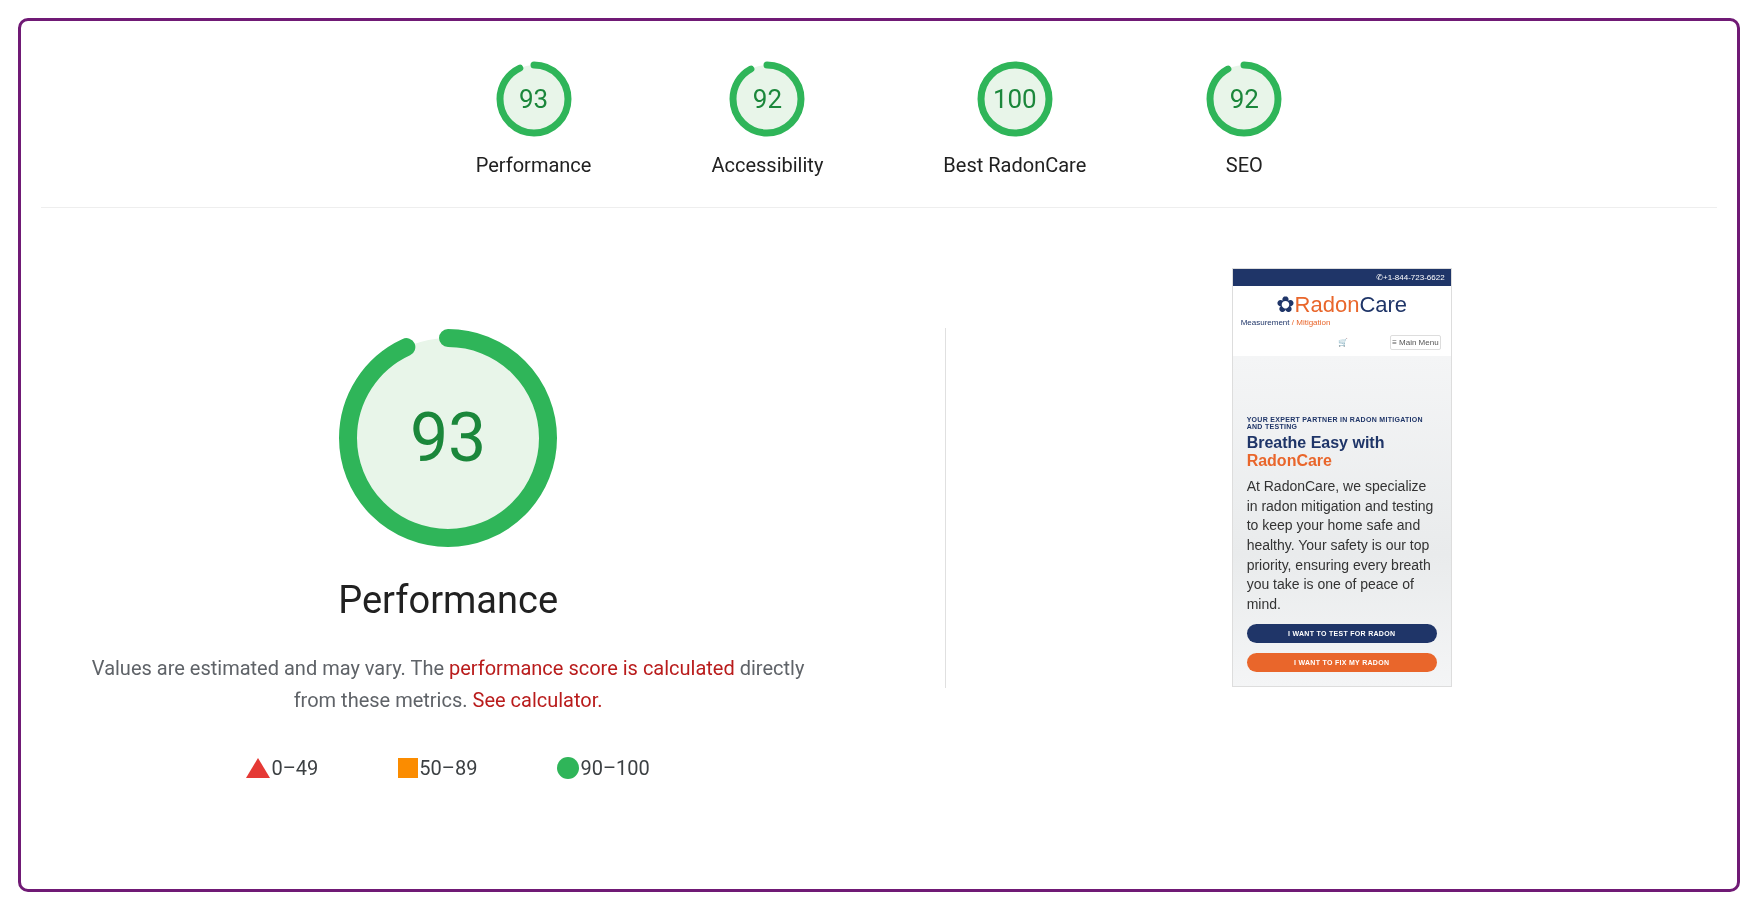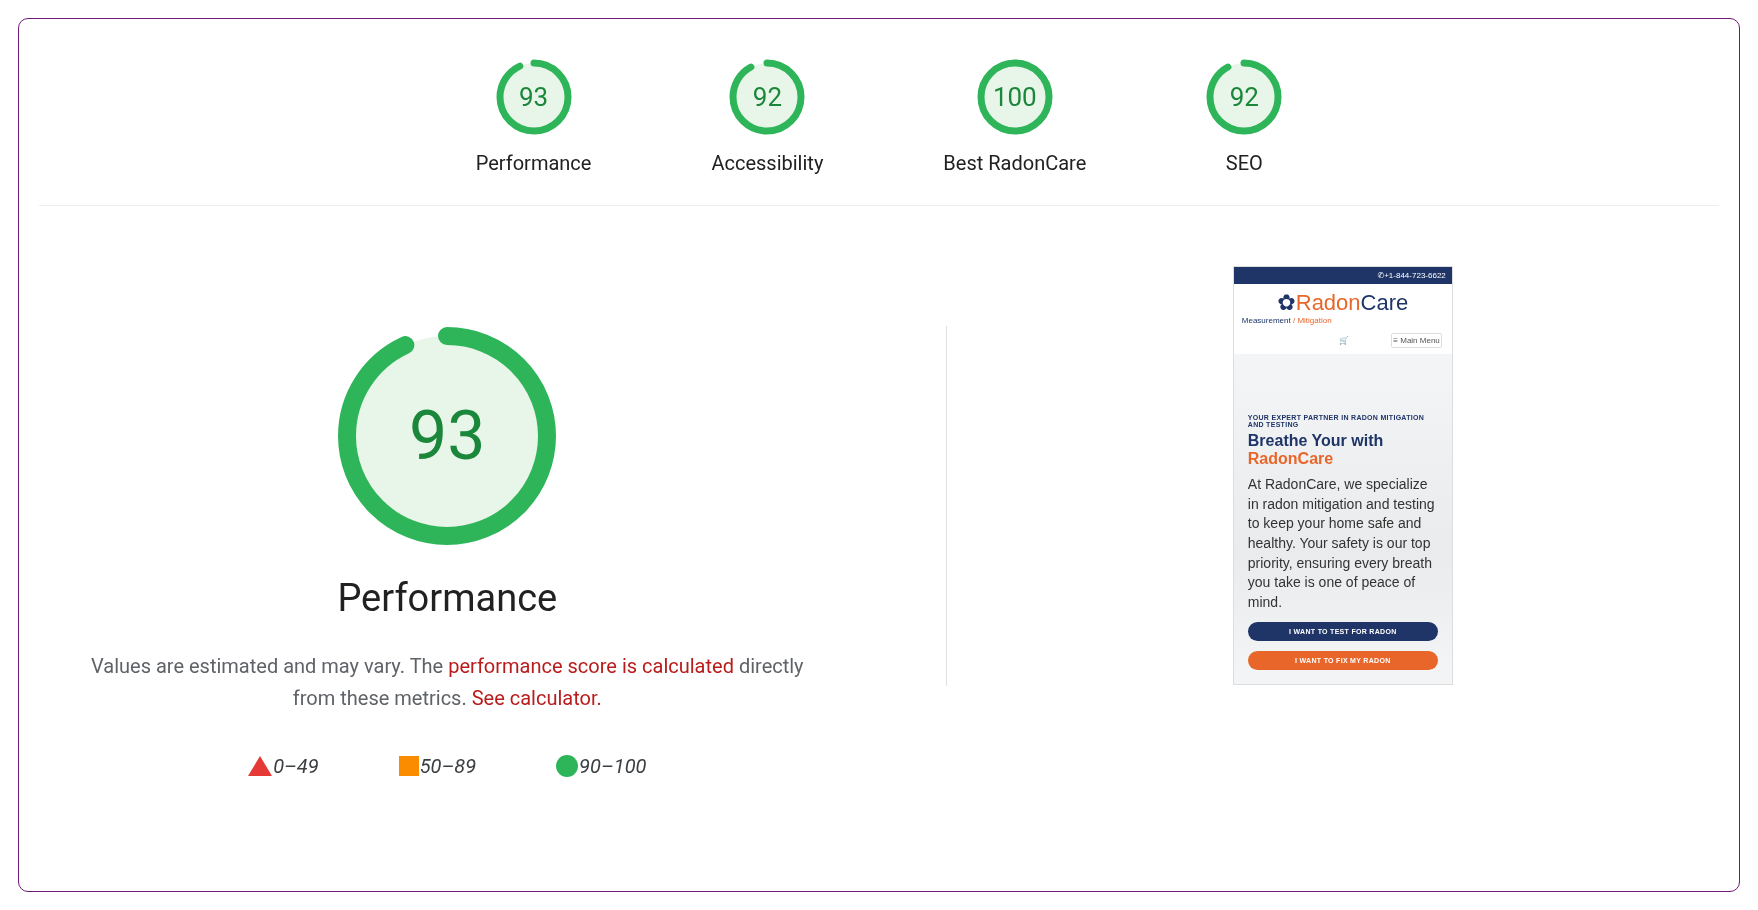--- a/index.html
+++ b/index.html
@@ -6,21 +6,21 @@
   body {
     font-family: Roboto, -apple-system, BlinkMacSystemFont, "Segoe UI", Arial, sans-serif;
     background: #fff;
     color: #212121;
     width: 1758px;
     height: 910px;
     overflow: hidden;
   }
   .card {
     margin: 18px;
-    border: 1px solid #701a75;
+    border: 3px solid #701a75;
     border-radius: 10px;
     padding: 0 0 20px 0;
     height: 874px;
     position: relative;
   }
   .gauges-row {
     display: flex;
     justify-content: center;
     gap: 120px;
     padding: 40px 0 30px 0;
@@ -78,21 +78,21 @@
   .perf-desc {
     margin-top: 30px; font-size: 20px; color: #5f6368; text-align: center; line-height: 1.6;
     max-width: 720px;
   }
   .perf-desc a { color: #b91c1c; text-decoration: none; cursor: pointer; }
 
   .legend-row {
     display: flex; gap: 80px; margin-top: 40px; font-size: 20px; color: #3c4043;
     justify-content: center; align-items: center;
   }
-  .legend-item { display: flex; align-items: center; gap: 1px; font-style: italic; }
+  .legend-item { display: flex; align-items: center; gap: 1px; }
   .tri {
     width: 0; height: 0;
     border-left: 12px solid transparent;
     border-right: 12px solid transparent;
     border-bottom: 20px solid #e53935;
   }
   .sq { width: 20px; height: 20px; background: #fb8c00; }
   .circ { width: 22px; height: 22px; background: #2fb559; border-radius: 50%; }
 
   .thumb-block {
@@ -238,21 +238,21 @@
             <span>Measurement</span><span class="slash"> / </span><span style="color:#e9662b;">Mitigation</span>
           </div>
         </div>
         <div class="phone-menu">
           <span>🛒</span>
           <span class="mm">≡  Main Menu</span>
         </div>
         <div class="phone-hero">
           <div class="phone-eyebrow">YOUR EXPERT PARTNER IN RADON MITIGATION AND TESTING</div>
           <div class="phone-head">
-            <span>Breathe Your with</span><br>
+            <span>Breathe Easy with</span><br>
             <span class="orange">RadonCare</span>
           </div>
           <div class="phone-para">At RadonCare, we specialize in radon mitigation and testing to keep your home safe and healthy. Your safety is our top priority, ensuring every breath you take is one of peace of mind.</div>
           <div class="phone-btn blue">I WANT TO TEST FOR RADON</div>
           <div class="phone-btn orange">I WANT TO FIX MY RADON</div>
         </div>
       </div>
     </div>
   </div>
 

